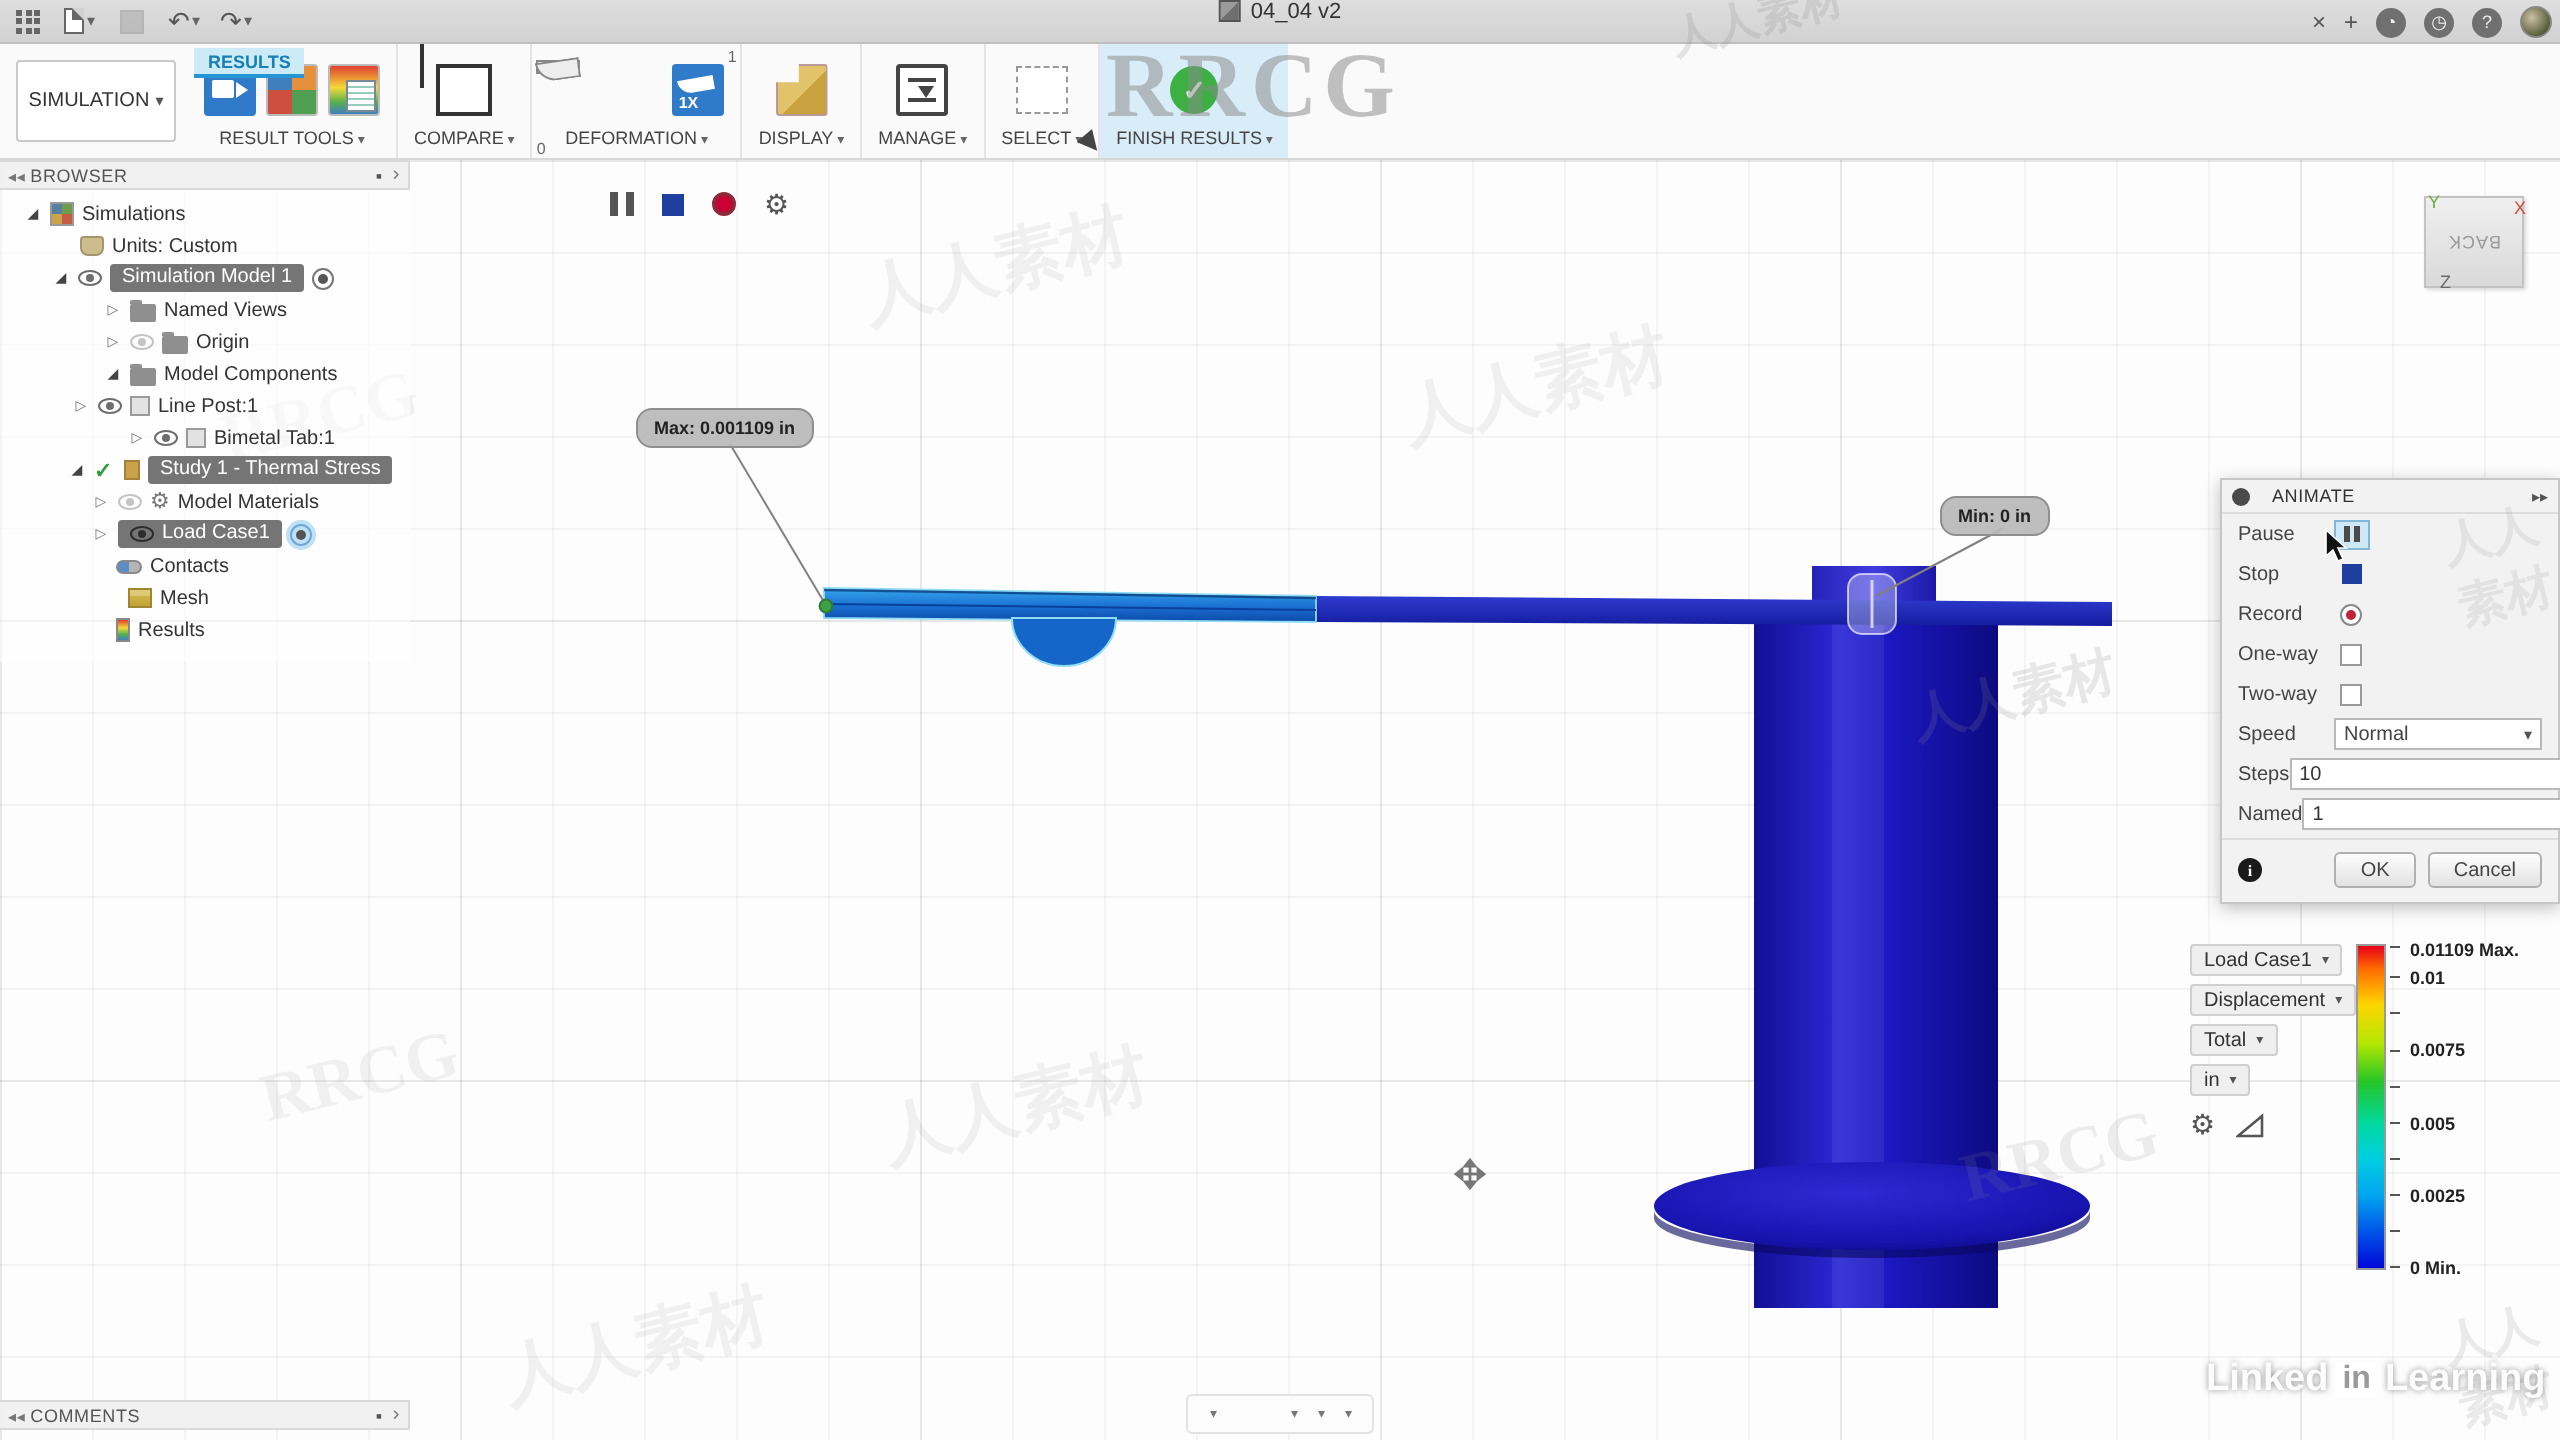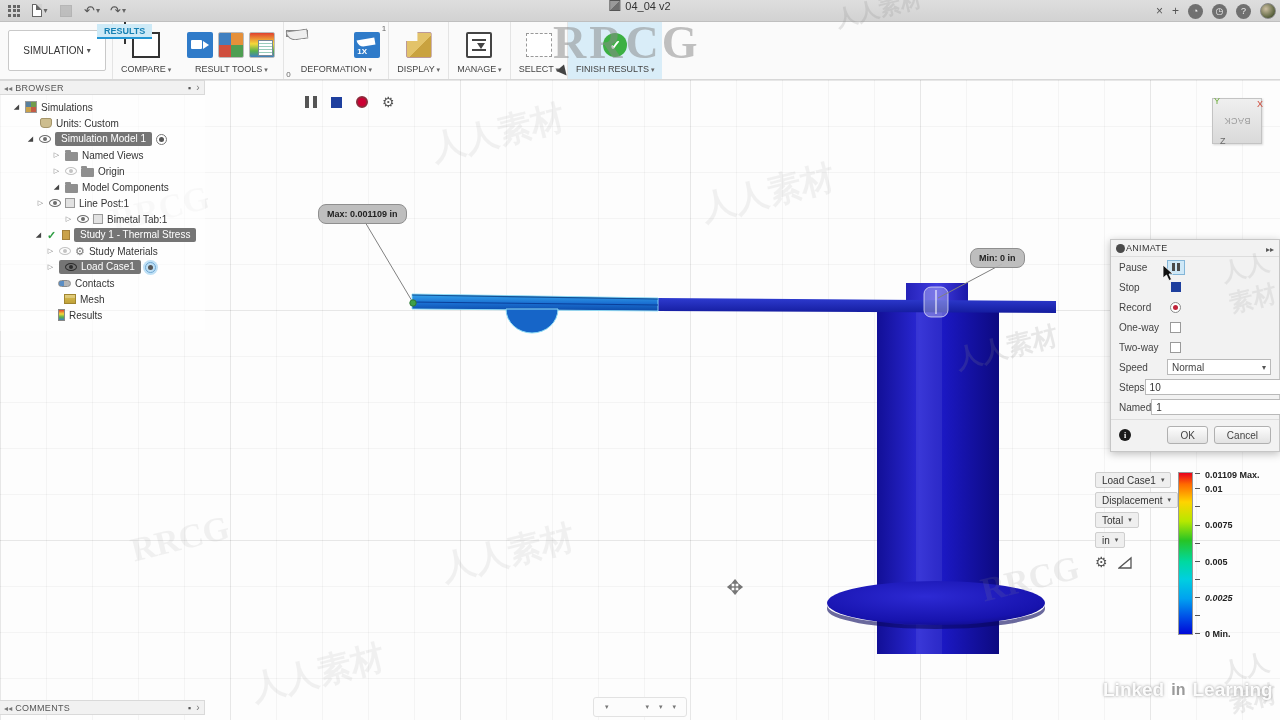--- a/index.html
+++ b/index.html
@@ -19,21 +19,21 @@
   .caret-s { font-size:8px; color:#666; margin-left:1px; }
   #doc-title { position:absolute; left:50%; transform:translateX(-50%); top:0; height:22px; display:flex; align-items:flex-start; gap:5px; font-size:11px; color:#333; }
   .cubeic { width:11px; height:11px; background:linear-gradient(135deg,#9a9a9a 50%,#6f6f6f 50%); border:1px solid #555; }
   .tb-right { position:absolute; right:4px; top:0; height:22px; display:flex; align-items:center; gap:9px; }
   .tb-x { font-size:12px; color:#555; }
   .circ { width:15px; height:15px; border-radius:50%; background:#707070; color:#eee; font-size:9px; display:flex; align-items:center; justify-content:center; }
   .avatar { width:16px; height:16px; border-radius:50%; background:radial-gradient(circle at 35% 35%,#cdbfa2,#58613c 70%,#2e3322); border:1px solid #888; }
 
   
   #ribbon { position:absolute; left:0; top:22px; width:1280px; height:58px; background:#fafafa; border-bottom:1px solid #d7d7d7; display:flex; align-items:stretch; z-index:19; }
-  #workspace-btn { margin:8px 6px 8px 8px; width:98px; border:1px solid #c9c9c9; background:#fff; border-radius:2px; font-size:10px; color:#333; display:flex; align-items:center; justify-content:center; gap:3px;text-align:right; }
+  #workspace-btn { margin:8px 6px 8px 8px; width:80px; border:1px solid #c9c9c9; background:#fff; border-radius:2px; font-size:10px; color:#333; display:flex; align-items:center; justify-content:center; gap:3px;text-align:right; }
   #workspace-btn::after { content:"▾"; font-size:8px; color:#555; }
   #results-tab { position:absolute; left:97px; top:2px; padding:2px 7px 1px; background:#cdeaf7; color:#1781b4; font-size:9px; font-weight:bold; border-bottom:2px solid #2396d3; z-index:21; }
   .rgroup { display:flex; flex-direction:column; align-items:center; padding:4px 8px 2px; border-left:1px solid #e4e4e4; position:relative; }
   .rgroup.first { border-left:none; }
   .ricons { flex:1; display:flex; align-items:center; gap:5px; }
   .rlabel { font-size:9px; color:#444; padding-bottom:3px; white-space:nowrap; }
   .rlabel::after { content:" ▾"; font-size:7px; color:#666; }
   .ic26 { width:26px; height:26px; border-radius:2px; position:relative; }
   .ic-animate { background:#2f7bc9; }
   .ic-animate::before { content:""; position:absolute; left:4px; top:8px; width:11px; height:9px; background:#fff; border-radius:1px; }
@@ -120,21 +120,21 @@
   .i-mesh { width:12px; height:10px; background:linear-gradient(#d9bc4e,#c0a23a); border:1px solid #a08530; box-shadow:inset 0 3px 0 rgba(255,255,255,.25); }
   .i-results { width:7px; height:12px; background:linear-gradient(#e0412f,#f5d93a 40%,#58b14c 70%,#3f7fc0); border:1px solid #888; }
   .i-target { width:11px; height:11px; border:1px solid #777; border-radius:50%; position:relative; background:#fff; flex:0 0 auto; }
   .i-target::after { content:""; position:absolute; left:2px; top:2px; width:5px; height:5px; border-radius:50%; background:#555; }
   .i-target.blue { background:#bfe0f5; border-color:#6fa8d4; box-shadow:0 0 0 2px #bfe0f5; }
 
   #comments { position:absolute; left:0; top:700px; width:205px; z-index:10; }
 
   
   #animate { position:absolute; left:1110px; top:239px; width:170px; background:rgba(242,242,242,.97); border:1px solid #c6c6c6; box-shadow:0 2px 8px rgba(0,0,0,.25); z-index:11; font-size:10px; color:#444; }
-  #animate .hd { height:17px; display:flex; align-items:center; gap:1px; padding:0 5px; border-bottom:1px solid #ddd; color:#333; }
+  #animate .hd { height:17px; display:flex; align-items:center; gap:11px; padding:0 5px; border-bottom:1px solid #ddd; color:#333; }
   .grip { width:9px; height:9px; border-radius:50%; background:#4a4a4a; }
   #animate .hd .ttl { flex:1; font-size:9px; letter-spacing:.3px; }
   #animate .hd .dd::before { content:"▸▸"; font-size:8px; color:#555; }
   .arow { display:flex; align-items:center; height:20px; padding:0 8px; }
   .arow .lbl { width:48px; }
   .pause-btn { width:18px; height:15px; background:#cfe8f7; border:1px solid #84b6d8; display:flex; align-items:center; justify-content:center; gap:2px; }
   .pause-btn i { display:block; width:3px; height:8px; background:#4a4a4a; }
   .stop-btn { width:10px; height:10px; background:#1e3f9e; margin-left:4px; }
   .radio { width:11px; height:11px; border-radius:50%; border:1px solid #8a8a8a; background:#fff; position:relative; margin-left:3px; }
   .radio::after { content:""; position:absolute; left:2px; top:2px; width:5px; height:5px; border-radius:50%; background:#c0233a; }
@@ -210,34 +210,34 @@
     <span class="circ">◷</span>
     <span class="circ">?</span>
     <span class="avatar"></span>
   </div>
 </div>
 
 <div id="ribbon">
   <div id="workspace-btn">SIMULATION</div>
   <div id="results-tab">RESULTS</div>
 
+  <div class="rgroup first">
+    <div class="ricons">
+      <span class="ic26 ic-animate"></span>
+      <span class="ic26 ic-contour"></span>
+      <span class="ic26 ic-report"></span>
+    </div>
+    <div class="rlabel">RESULT TOOLS</div>
+  </div>
+
   <div class="rgroup">
     <div class="ricons">
         <span class="ic-compare"></span>
       </div>
     <div class="rlabel">COMPARE</div>
-  </div>
-
-  <div class="rgroup first">
-    <div class="ricons">
-      <span class="ic26 ic-animate"></span>
-      <span class="ic26 ic-contour"></span>
-      <span class="ic26 ic-report"></span>
-    </div>
-    <div class="rlabel">RESULT TOOLS</div>
   </div>
 
   <div class="rgroup">
     <div class="ricons">
       <span class="ic-def0"></span>
       <span class="ic-def1"></span>
       <span class="ic26 ic-def1x"></span>
     </div>
     <div class="rlabel">DEFORMATION</div>
   </div>
@@ -407,21 +407,21 @@
     <div class="trow" style="padding-left:34px;">
       <span class="caret exp"></span>
       <span class="i-check">✓</span>
       <span class="i-mini"></span>
       <span class="chip">Study 1 - Thermal Stress</span>
     </div>
     <div class="trow" style="padding-left:46px;">
       <span class="caret col"></span>
       <span class="i-eye dim"></span>
       <span class="i-gearball">⚙</span>
-      <span>Study Materials</span>
+      <span>Model Materials</span>
     </div>
     <div class="trow" style="padding-left:46px;">
       <span class="caret col"></span>
       <span class="chip">
           <span class="i-eye onchip"></span>
           <span>Load Case1</span>
         </span>
       <span class="i-target blue"></span>
     </div>
     <div class="trow" style="padding-left:58px;">
@@ -525,21 +525,21 @@
   <span class="cb-tick" style="top:71px;"></span>
     <span class="cb-tick" style="top:89px;"></span>
   <span class="cb-tick" style="top:107px;"></span>
     <span class="cb-tick" style="top:125px;"></span>
   <span class="cb-tick" style="top:143px;"></span>
     <span class="cb-tick" style="top:161px;"></span>
   <span class="cb-lbl" style="top:3px;">0.01109 Max.</span>
   <span class="cb-lbl" style="top:17px;">0.01</span>
   <span class="cb-lbl" style="top:53px;">0.0075</span>
   <span class="cb-lbl" style="top:90px;">0.005</span>
-  <span class="cb-lbl" style="top:126px;font-style:italic;">0.0025</span>
+  <span class="cb-lbl" style="top:126px;">0.0025</span>
   <span class="cb-lbl" style="top:162px;">0 Min.</span>
 </div>
 
 <div id="navbar">
   <span class="nv-wrap nvc">
     <svg viewBox="0 0 14 14">
         <circle cx="7" cy="7" r="4"></circle>
         <ellipse cx="7" cy="7" rx="6.3" ry="2.6"></ellipse>
       </svg>
   </span>

